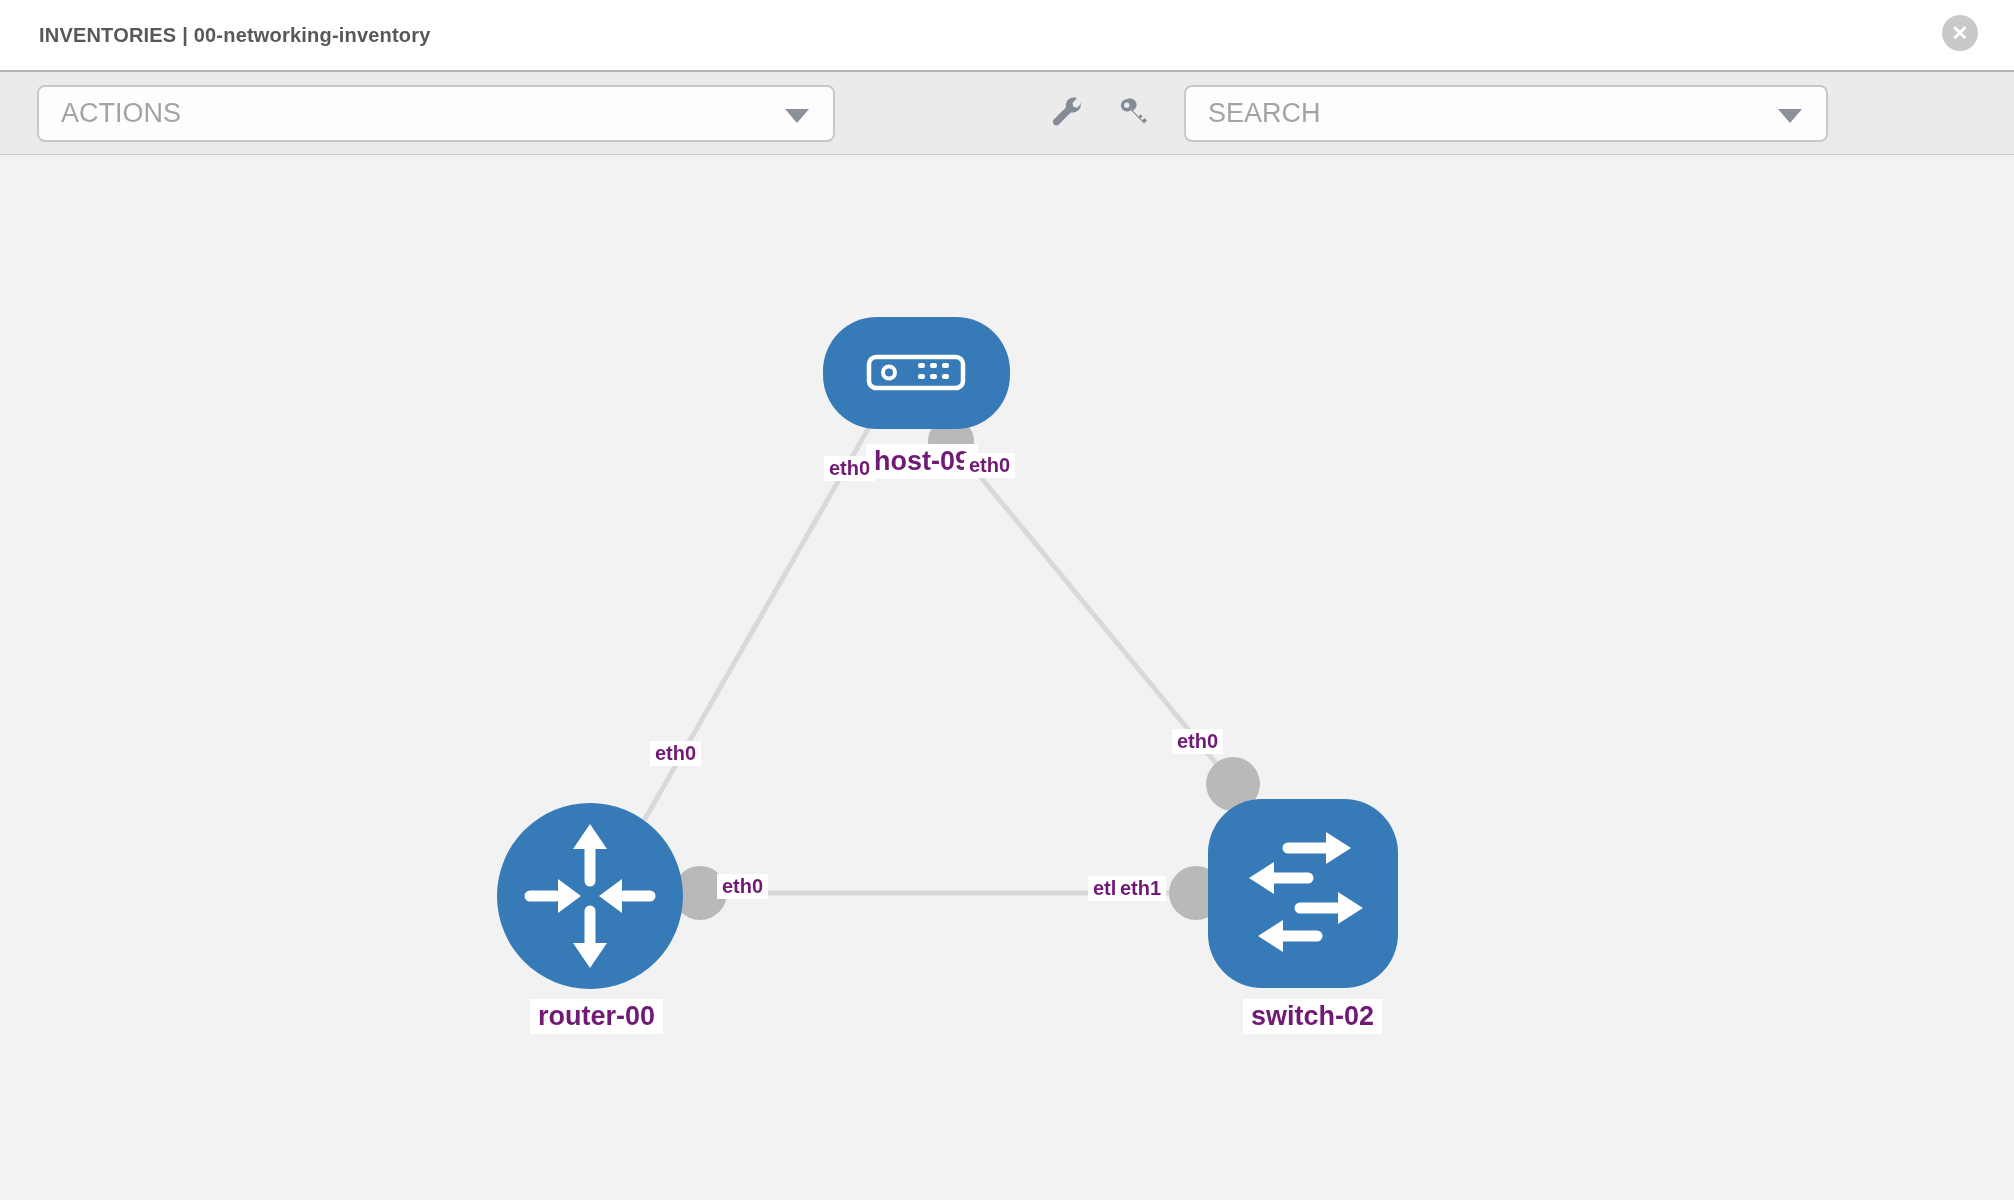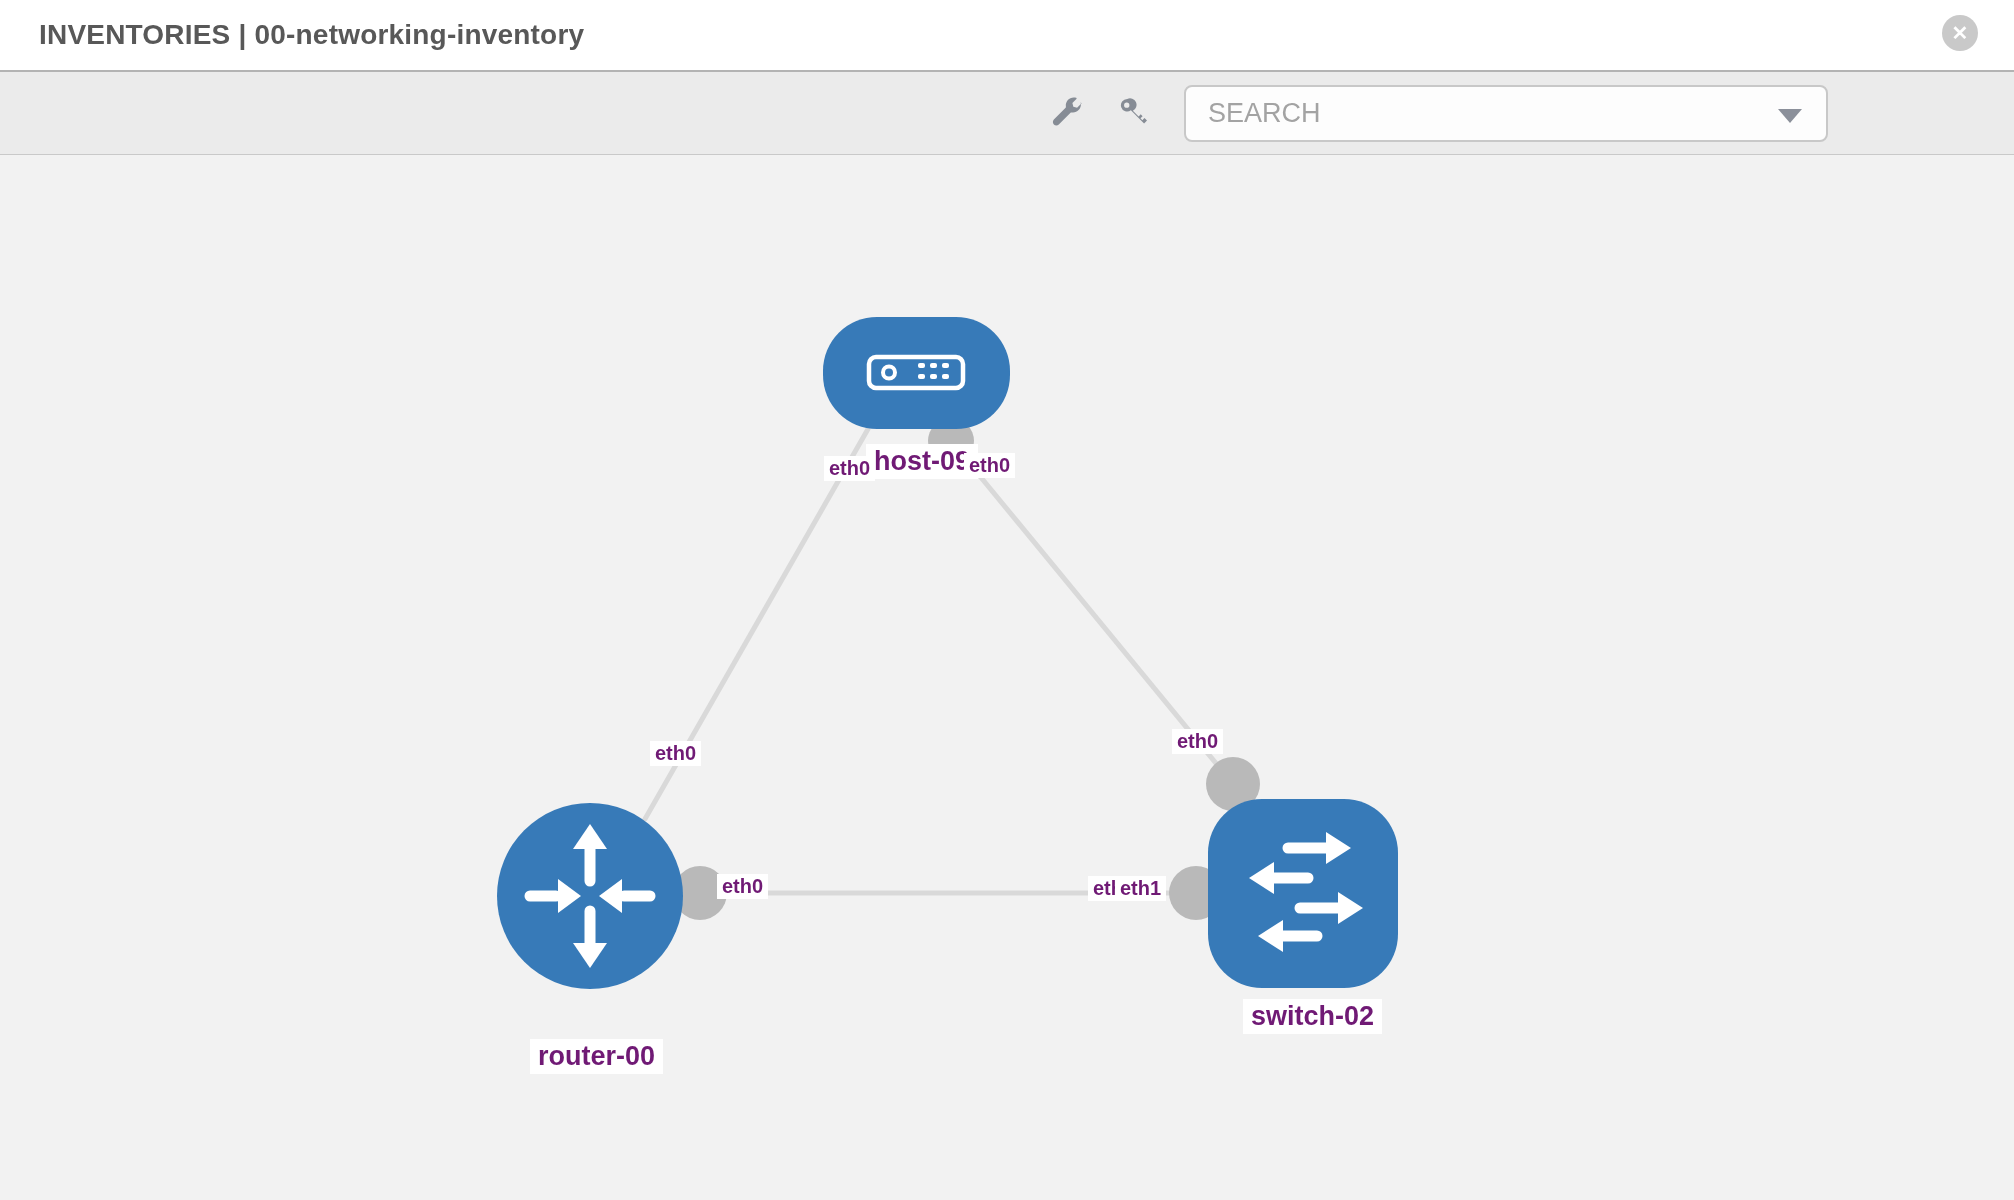--- a/index.html
+++ b/index.html
@@ -3,21 +3,21 @@
 <meta charset="utf-8">
 <style>
   * { margin:0; padding:0; box-sizing:border-box; }
   html,body { width:2014px; height:1200px; overflow:hidden;
               font-family:"Liberation Sans", sans-serif; background:#f2f2f2; }
 
   
   .header { position:absolute; left:0; top:0; width:2014px; height:72px;
             background:#ffffff; border-bottom:2px solid #b3b3b3; }
   .title { position:absolute; left:39px; top:0; height:70px; line-height:70px;
-           font-size:28px; font-weight:bold; color:#585858; letter-spacing:.2px; }
+           font-size:20px; font-weight:bold; color:#585858; letter-spacing:.2px; }
   .close-btn { position:absolute; left:1942px; top:15px; width:36px; height:36px;
                border-radius:50%; background:#c9c9c9; color:#ffffff;
                font-size:20px; font-weight:bold; text-align:center; line-height:36px;
                cursor:pointer; }
 
   
   .toolbar { position:absolute; left:0; top:72px; width:2014px; height:83px;
              background:#ebebeb; border-bottom:1px solid #c9c9c9; }
   .select-box { position:absolute; top:13px; height:57px; background:#fdfdfd;
                 border:2px solid #c8c8c8; border-radius:8px;
@@ -36,39 +36,43 @@
 
   
   .canvas { position:absolute; left:0; top:156px; width:2014px; height:1044px;
             background:#f2f2f2; }
   .topo-svg { position:absolute; left:0; top:0; }
 
   .chip { position:absolute; background:#ffffff; color:#701a75; white-space:nowrap;font-weight:bold; }
   .chip-node { font-size:27px; padding:2px 8px; }
   .chip-if   { font-size:20px; padding:1px 5px; }
   .chip-host   { left:866px;  top:288px; }
-  .chip-router { left:530px;  top:843px;margin-top:40px; }
+  .chip-router { left:530px;  top:843px; }
   .chip-switch { left:1243px; top:843px; }
   .if-host-left   { left:824px;  top:300px; }
   .if-host-right  { left:964px;  top:297px; }
   .if-router-top  { left:650px;  top:585px; }
   .if-switch-top  { left:1172px; top:573px; }
   .if-mid-left    { left:717px;  top:718px; }
   .if-mid-back    { left:1088px; top:720px; }
   .if-mid-front   { left:1115px; top:720px; }
 </style>
 </head>
 <body>
 
 <div class="header">
   <div class="title">INVENTORIES | 00-networking-inventory</div>
   <div class="close-btn">✕</div>
 </div>
 
 <div class="toolbar">
+  <div class="select-box select-actions">
+    <span>ACTIONS</span>
+    <span class="chevron"></span>
+  </div>
 
   <button class="tool-icon tool-wrench">
     <svg viewBox="0 0 24 24">
         <path d="M22.7 5.2c-.1-.4-.6-.5-.9-.2l-3 3-2.8-.7-.7-2.8 3-3c.3-.3.2-.8-.2-.9-.6-.2-1.2-.3-1.8-.3-3.5 0-6.3 3-5.9 6.6.1.5 0 .9-.2 1.2l-8.8 8.8c-1 1-1 2.7 0 3.7s2.7 1 3.7 0l8.8-8.8c.3-.3.8-.3 1.2-.2 3.6.4 6.6-2.4 6.6-5.9 0-.6-.1-1.2-.3-1.7z"></path>
       </svg>
   </button>
 
   <button class="tool-icon tool-key">
     <svg viewBox="0 0 24 24">
         <path fill-rule="evenodd" d="M6.2 1.5a4.7 4.7 0 1 0 2.7 8.5l9.9 9.9 2.2-2.2-1.9-1.9-1.6 1.6-1.4-1.4 1.6-1.6-1.4-1.4-1.6 1.6-4.3-4.3A4.7 4.7 0 0 0 6.2 1.5zm-.4 2.6a2 2 0 1 1 0 4 2 2 0 0 1 0-4z"></path>

